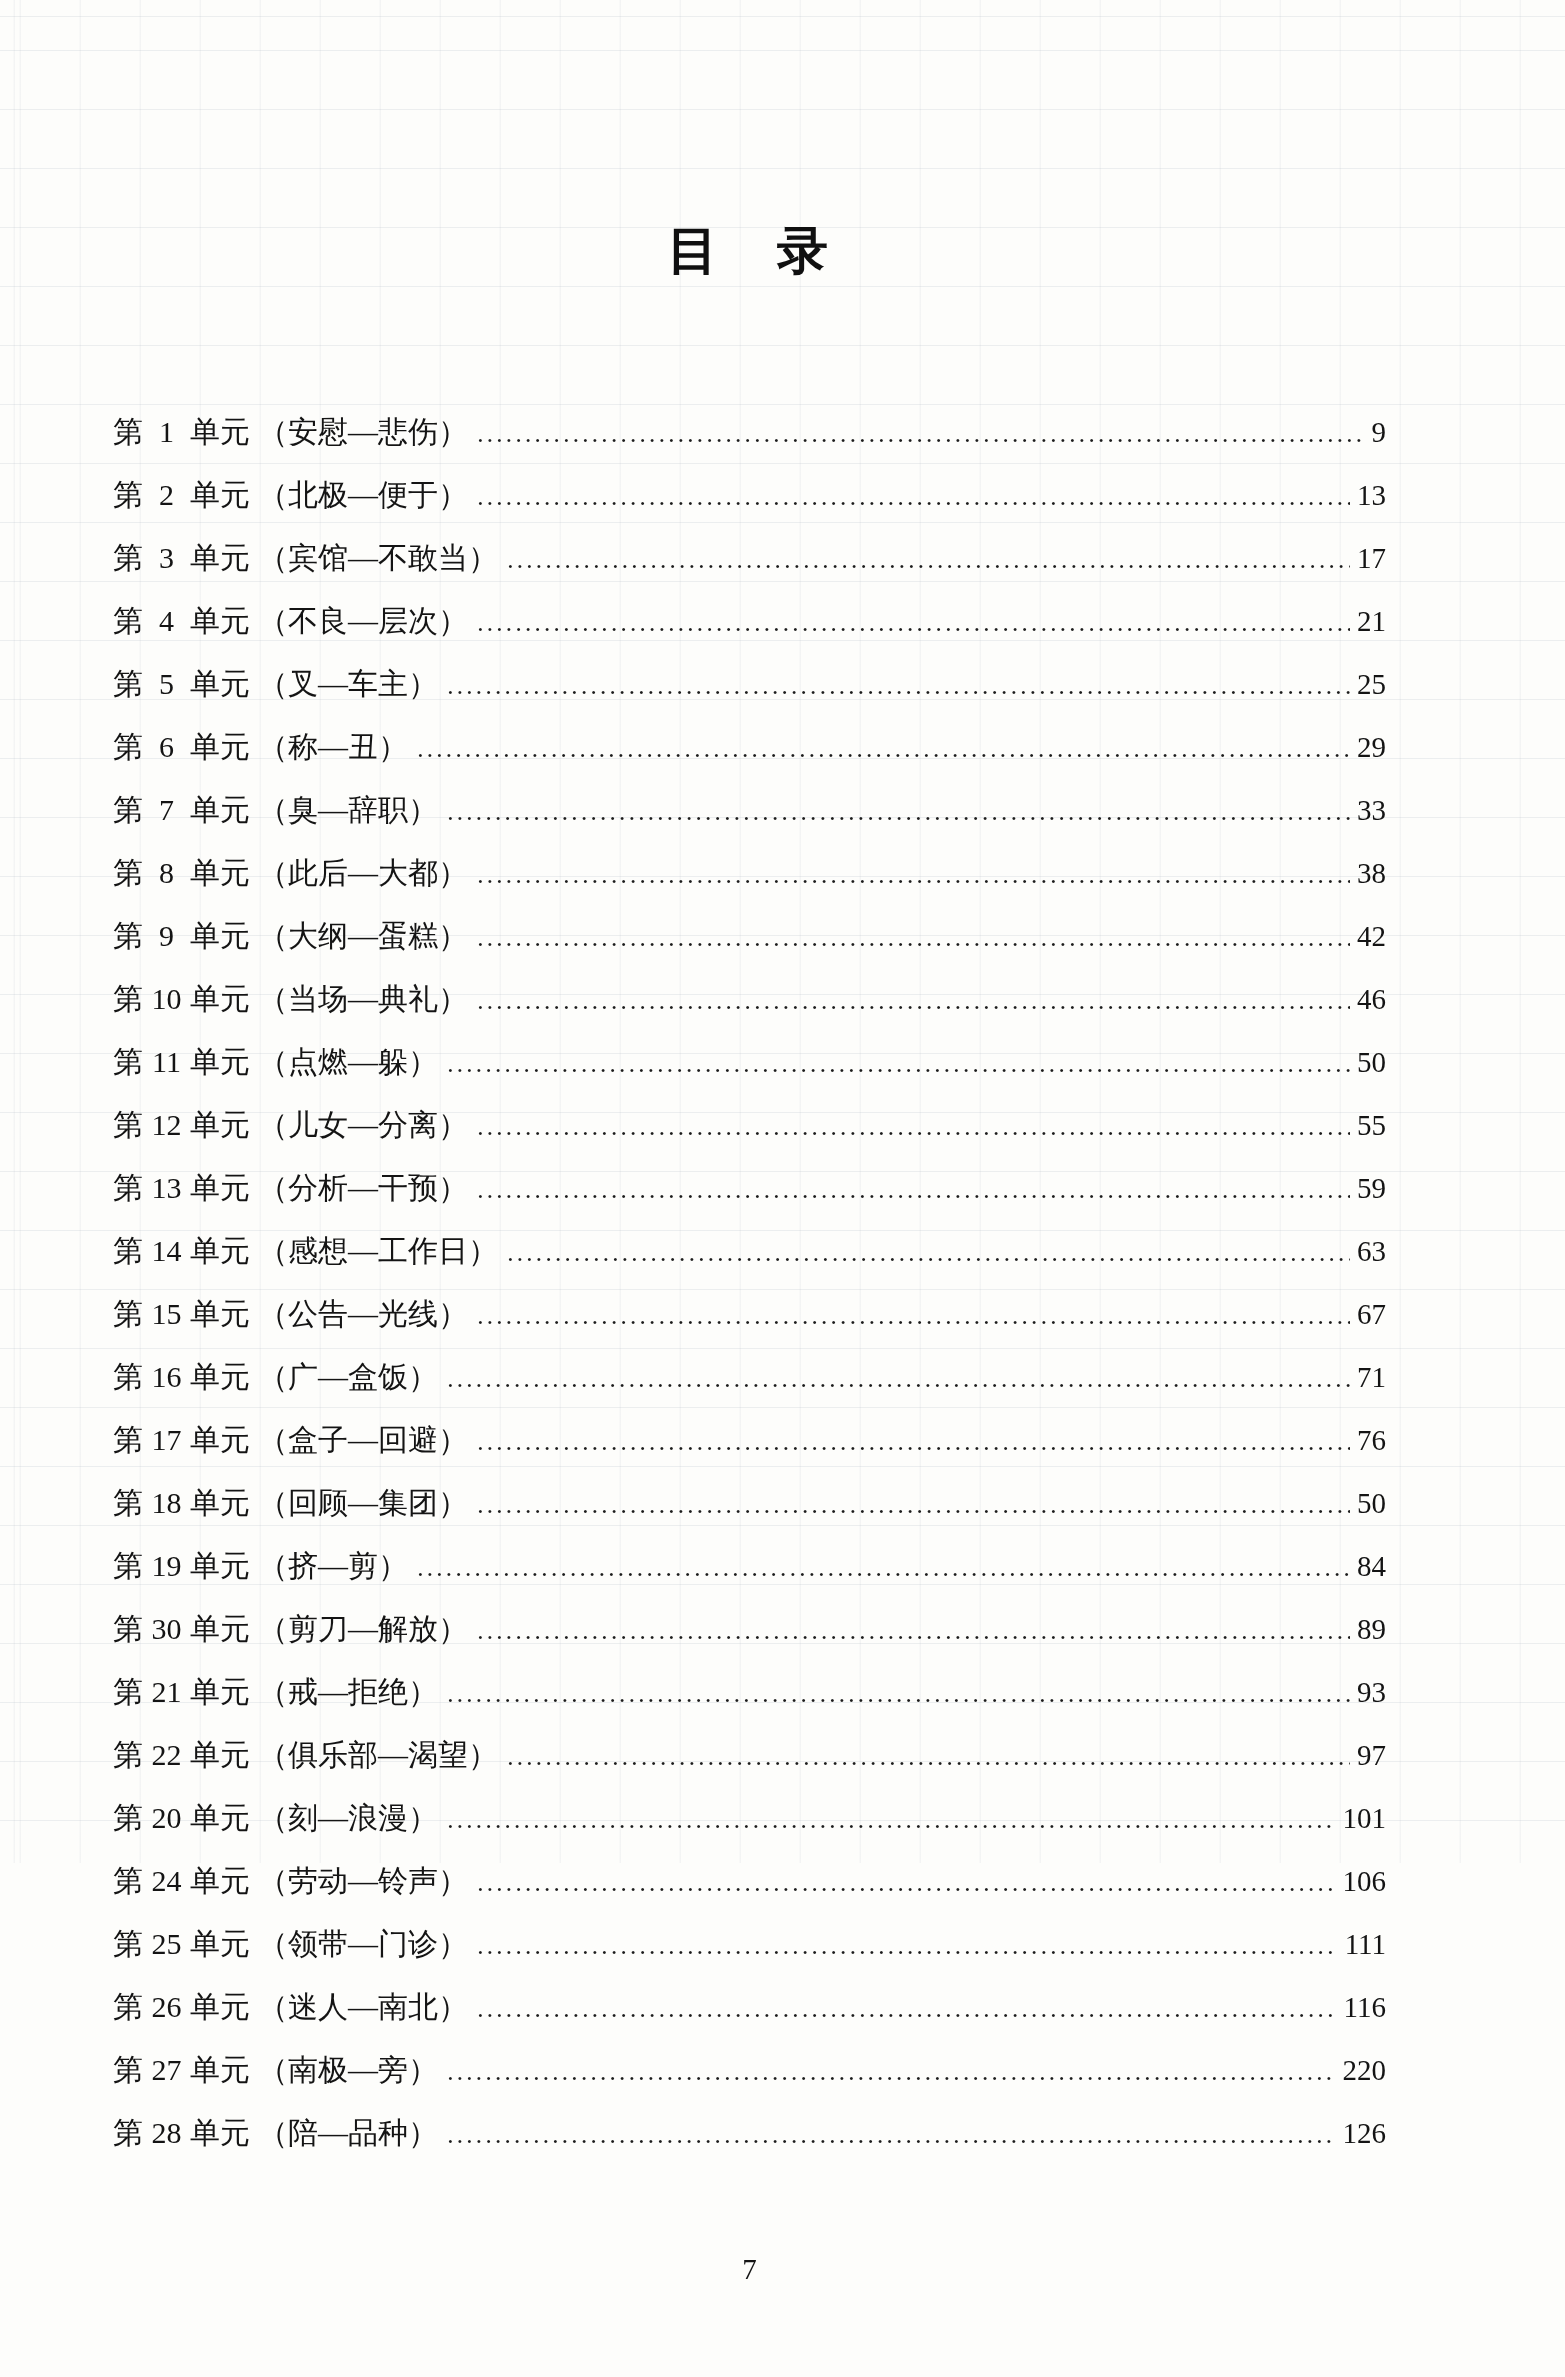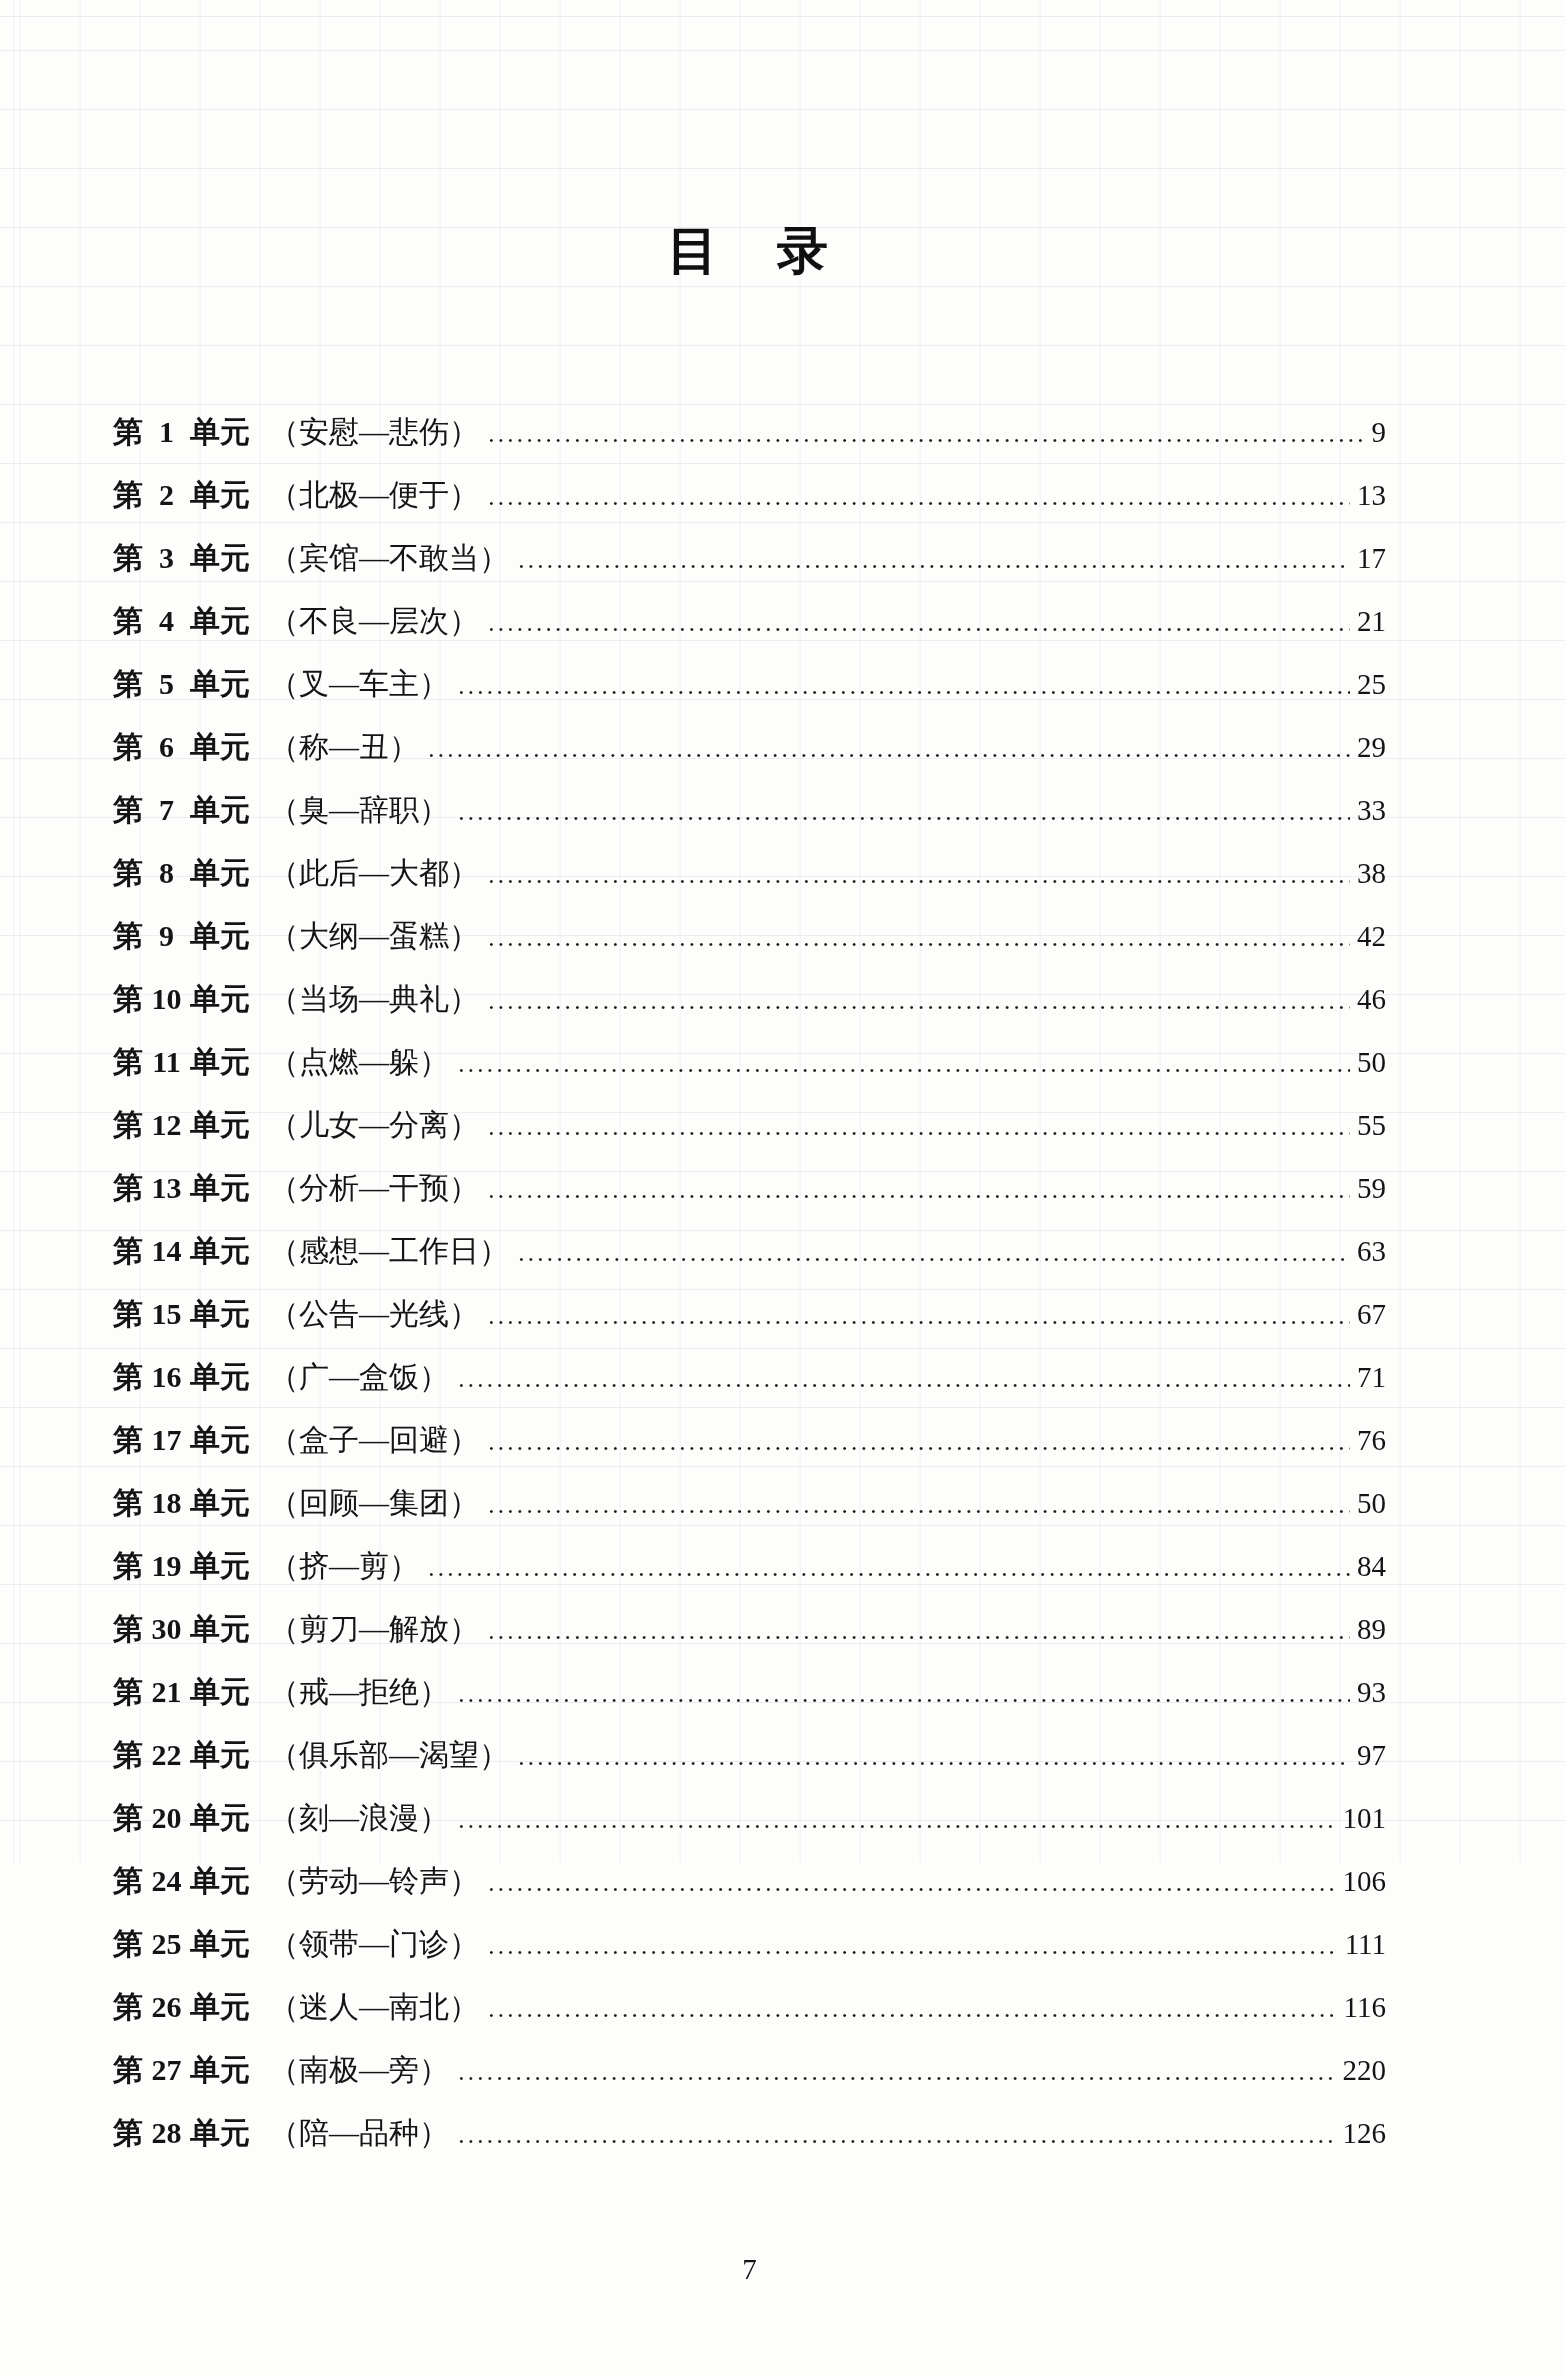--- a/index.html
+++ b/index.html
@@ -44,30 +44,30 @@
   }
   .toc-row {
     display: flex;
     align-items: baseline;
     margin-bottom: 33px;
     font-size: 30px;
     line-height: 1;
     white-space: nowrap;
   }
   .unit {
-    font-weight: 700;
+    font-weight: 400;
   }
   .u-num {
     display: inline-block;
     min-width: 47px;
     text-align: center;
     font-family: "Liberation Serif", "DejaVu Serif", serif;
   }
   .range {
-    margin-left: 19px;
+    margin-left: 8px;
   }
   .leader {
     flex: 1;
     overflow: hidden;
     white-space: nowrap;
     margin: 0 6.6px 0 9.2px;
     font-size: 25px;
     letter-spacing: 3.3px;
     color: #1c1c1c;
   }

